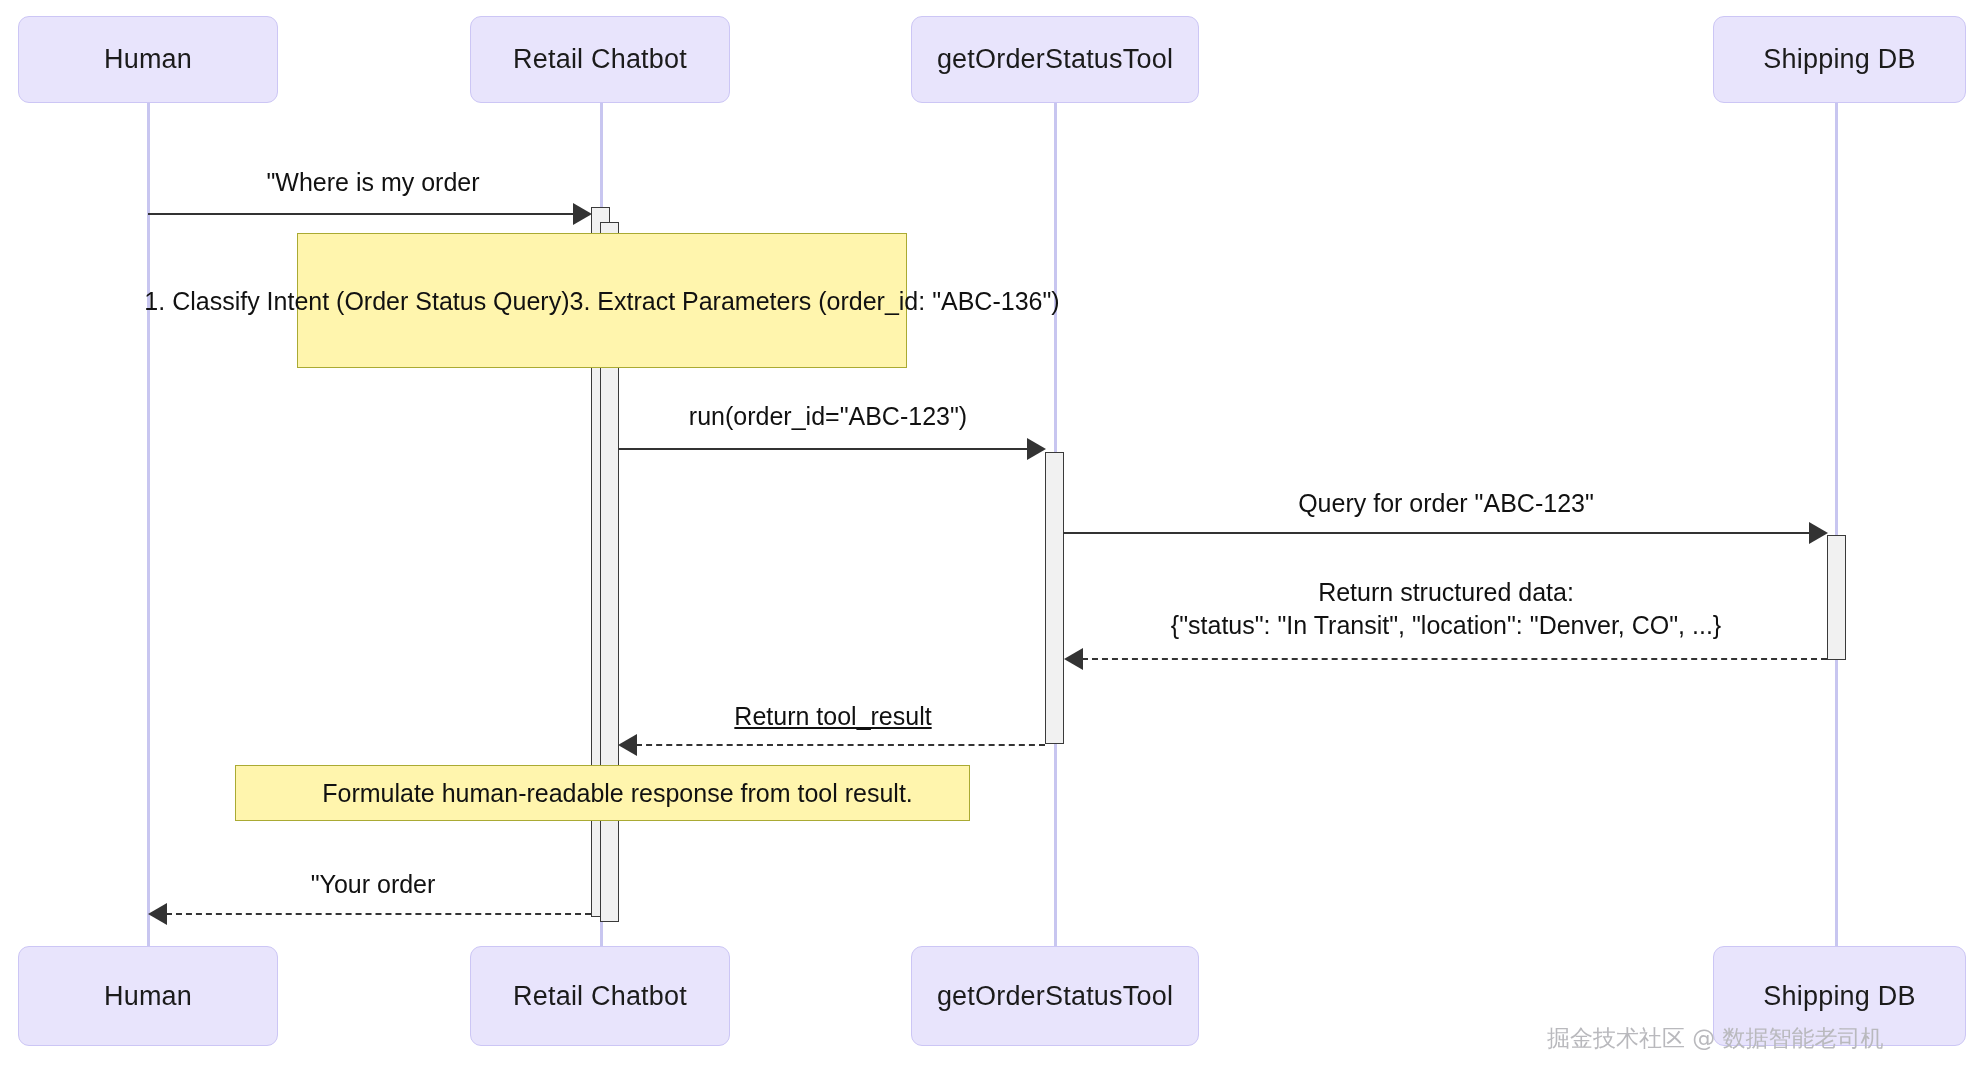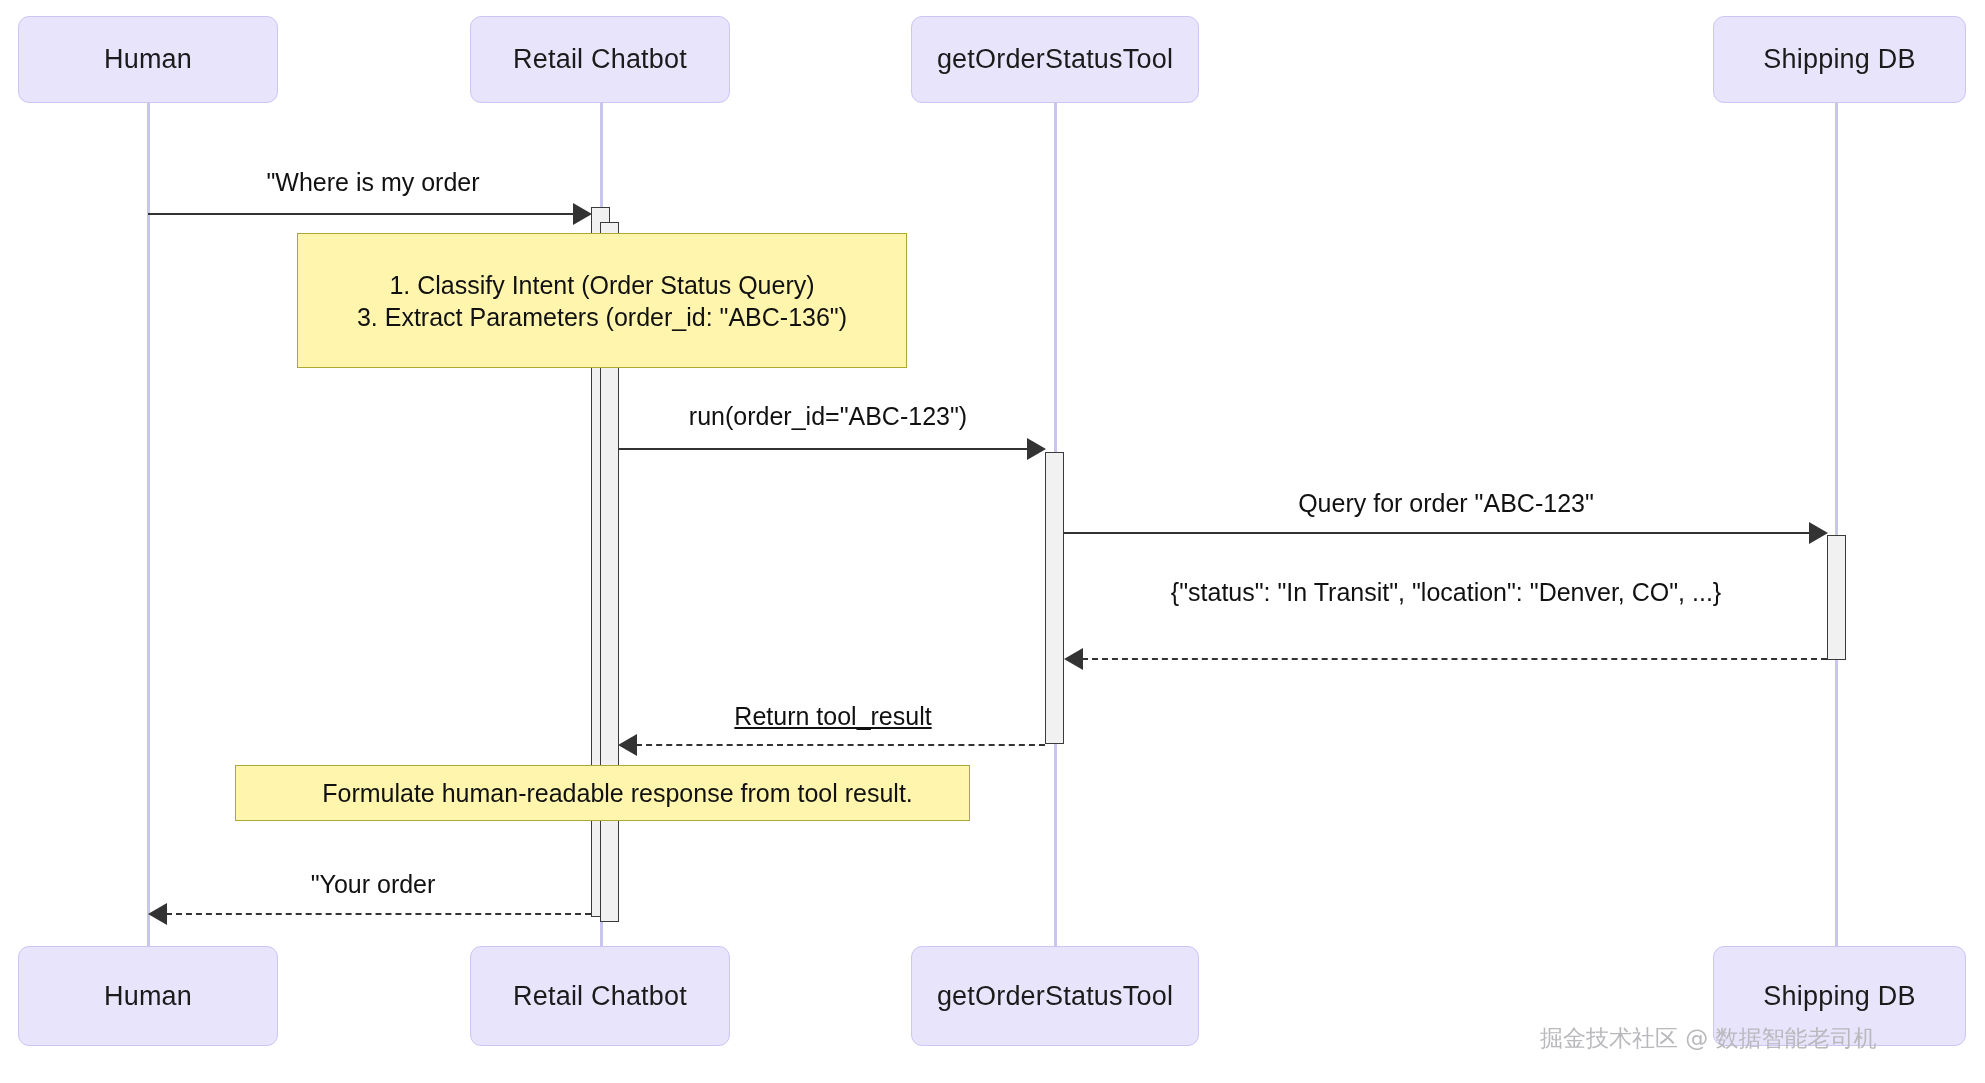--- a/index.html
+++ b/index.html
@@ -38,21 +38,20 @@
     border:1.7px solid #3a3a3a;
     box-sizing:border-box;
   }
 
   .note{
     position:absolute;
     background:#fff5ad;
     border:1.7px solid #aaaa33;
     box-sizing:border-box;
     display:flex;
-    flex-direction:column;
     align-items:center;
     justify-content:center;
     color:#111;
     font-size:25px;
     line-height:1.28;
     text-align:center;
     padding:8px 14px;
   }
   .note .nline{white-space:nowrap;}
 
@@ -89,20 +88,21 @@
     white-space:nowrap;
     transform:translateX(-50%);
   }
 
   .watermark{
     position:absolute;
     color:#b9b9bd;
     font-size:23px;
     white-space:nowrap;
     font-family:"DejaVu Sans",sans-serif;
+    margin-left:7px;
   }
 </style>
 </head>
 <body>
 
 <div id="diagram">
 
   <div class="lifeline" style="left:147px;top:103px;height:843px;"></div>
   <div class="lifeline" style="left:600px;top:103px;height:843px;"></div>
   <div class="lifeline" style="left:1054px;top:103px;height:843px;"></div>
@@ -153,20 +153,21 @@
 
   <div class="msg-label" style="left:828px;top:400px;">run(order_id="ABC-123")</div>
   <div class="msg-line" style="left:618px;top:448px;width:421px;"></div>
   <div class="arrow-head right" style="left:1027px;top:438px;"></div>
 
   <div class="msg-label" style="left:1446px;top:487px;">Query for order "ABC-123"</div>
   <div class="msg-line" style="left:1063px;top:532px;width:758px;"></div>
   <div class="arrow-head right" style="left:1809px;top:522px;"></div>
 
   <div class="msg-label" style="left:1446px;top:576px;">
+    <div>Return structured data:</div>
     <div>{"status": "In Transit", "location": "Denver, CO", ...}</div>
   </div>
   <div class="msg-line dashed" style="left:1082px;top:658px;width:745px;"></div>
   <div class="arrow-head left" style="left:1064px;top:648px;"></div>
 
   <div class="msg-label" style="left:833px;top:700px;text-decoration:underline;">Return tool_result</div>
   <div class="msg-line dashed" style="left:636px;top:744px;width:409px;"></div>
   <div class="arrow-head left" style="left:618px;top:734px;"></div>
 
   <div class="note" style="left:235px;top:765px;width:735px;height:56px;padding-left:44px;">

